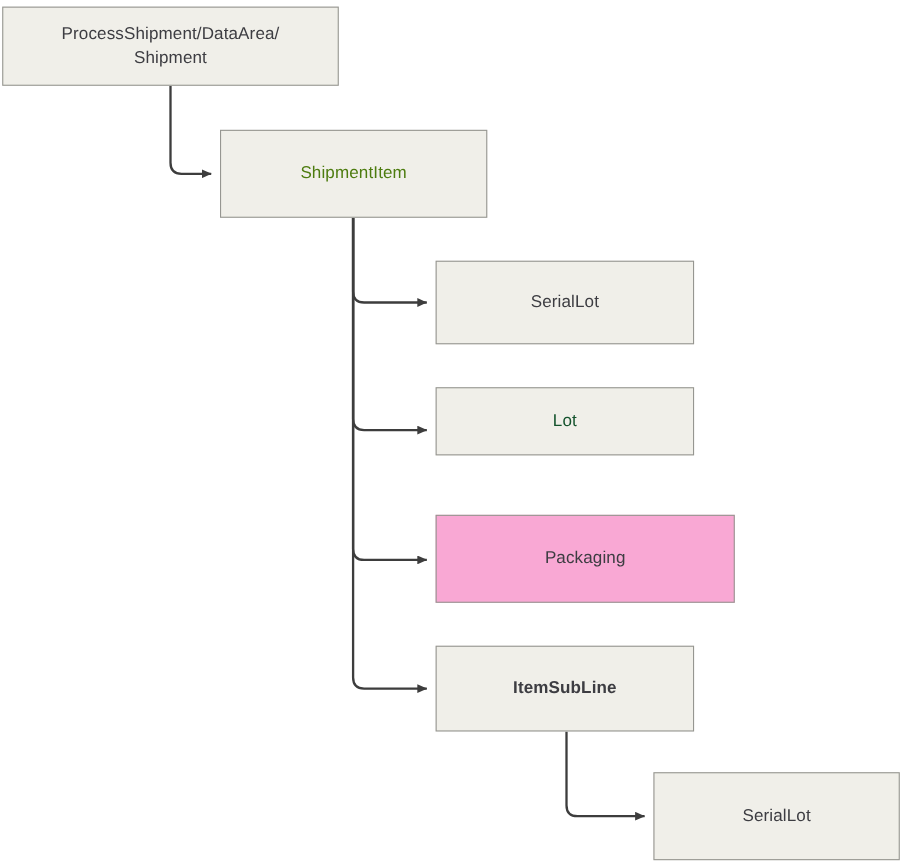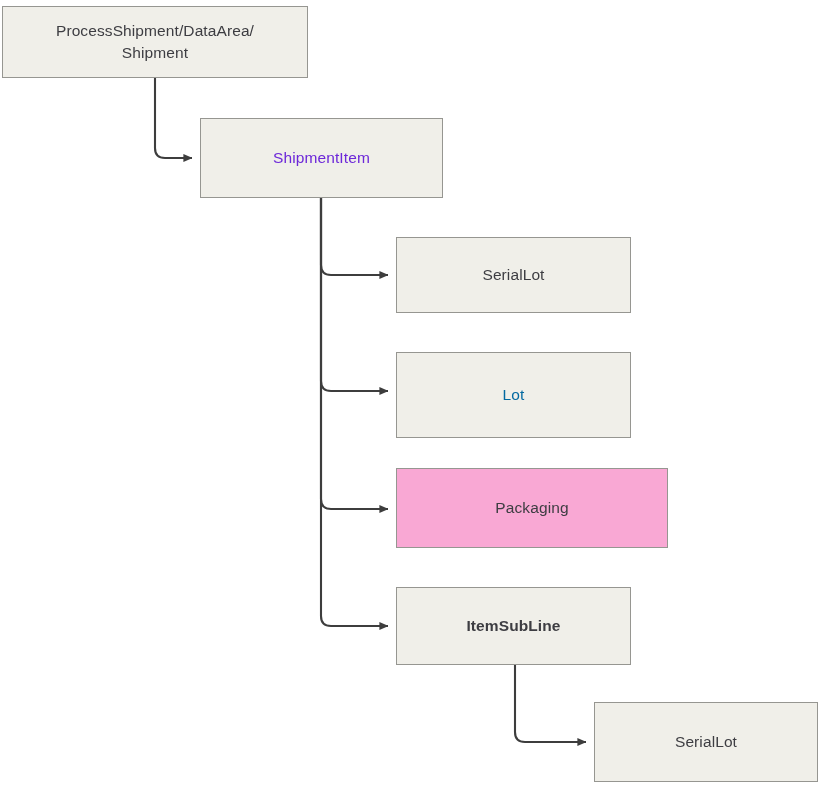--- a/index.html
+++ b/index.html
@@ -65,21 +65,21 @@
         <path d="M 321 198 L 321 381 Q 321 391 331 391 L 388 391" marker-end="url(#arrowhead)"></path>
         <path d="M 321 198 L 321 499 Q 321 509 331 509 L 388 509" marker-end="url(#arrowhead)"></path>
         <path d="M 321 198 L 321 616 Q 321 626 331 626 L 388 626" marker-end="url(#arrowhead)"></path>
         <path d="M 515 665 L 515 732 Q 515 742 525 742 L 586 742" marker-end="url(#arrowhead)"></path>
       </g>
   </svg>
 
   <div id="node-layer">
       <div class="node" style="left: 2px; top: 6px; width: 306px; height: 72px; background: rgb(240, 239, 233); border-color: rgb(150, 150, 145); color: rgb(61, 61, 66); justify-content: center;"><span class="node-label">ProcessShipment/DataArea/
 Shipment</span></div>
-      <div class="node" style="left: 200px; top: 118px; width: 243px; height: 80px; background: rgb(240, 239, 233); border-color: rgb(150, 150, 145); color: #6d28d9;"><span class="node-label">ShipmentItem</span></div>
+      <div class="node" style="left: 200px; top: 118px; width: 243px; height: 80px; background: rgb(240, 239, 233); border-color: rgb(150, 150, 145); color: #4d7c0f;"><span class="node-label">ShipmentItem</span></div>
       <div class="node" style="left: 396px; top: 237px; width: 235px; height: 76px; background: rgb(240, 239, 233); border-color: rgb(150, 150, 145); color: rgb(61, 61, 66);"><span class="node-label">SerialLot</span></div>
-      <div class="node" style="left: 396px; top: 352px; width: 235px; height: 86px; background: rgb(240, 239, 233); border-color: rgb(150, 150, 145); color: #0369a1;"><span class="node-label">Lot</span></div>
+      <div class="node" style="left: 396px; top: 352px; width: 235px; height: 62px; background: rgb(240, 239, 233); border-color: rgb(150, 150, 145); color: #14532d;"><span class="node-label">Lot</span></div>
       <div class="node" style="left: 396px; top: 468px; width: 272px; height: 80px; background: #f9a8d4; border-color: rgb(150, 150, 145); color: rgb(61, 61, 66);"><span class="node-label">Packaging</span></div>
       <div class="node" style="left: 396px; top: 587px; width: 235px; height: 78px; background: rgb(240, 239, 233); border-color: rgb(150, 150, 145); color: rgb(61, 61, 66); font-weight: bold;"><span class="node-label">ItemSubLine</span></div>
       <div class="node" style="left: 594px; top: 702px; width: 224px; height: 80px; background: rgb(240, 239, 233); border-color: rgb(150, 150, 145); color: rgb(61, 61, 66);"><span class="node-label">SerialLot</span></div>
     </div>
 
 </div>
 
 </body></html>

